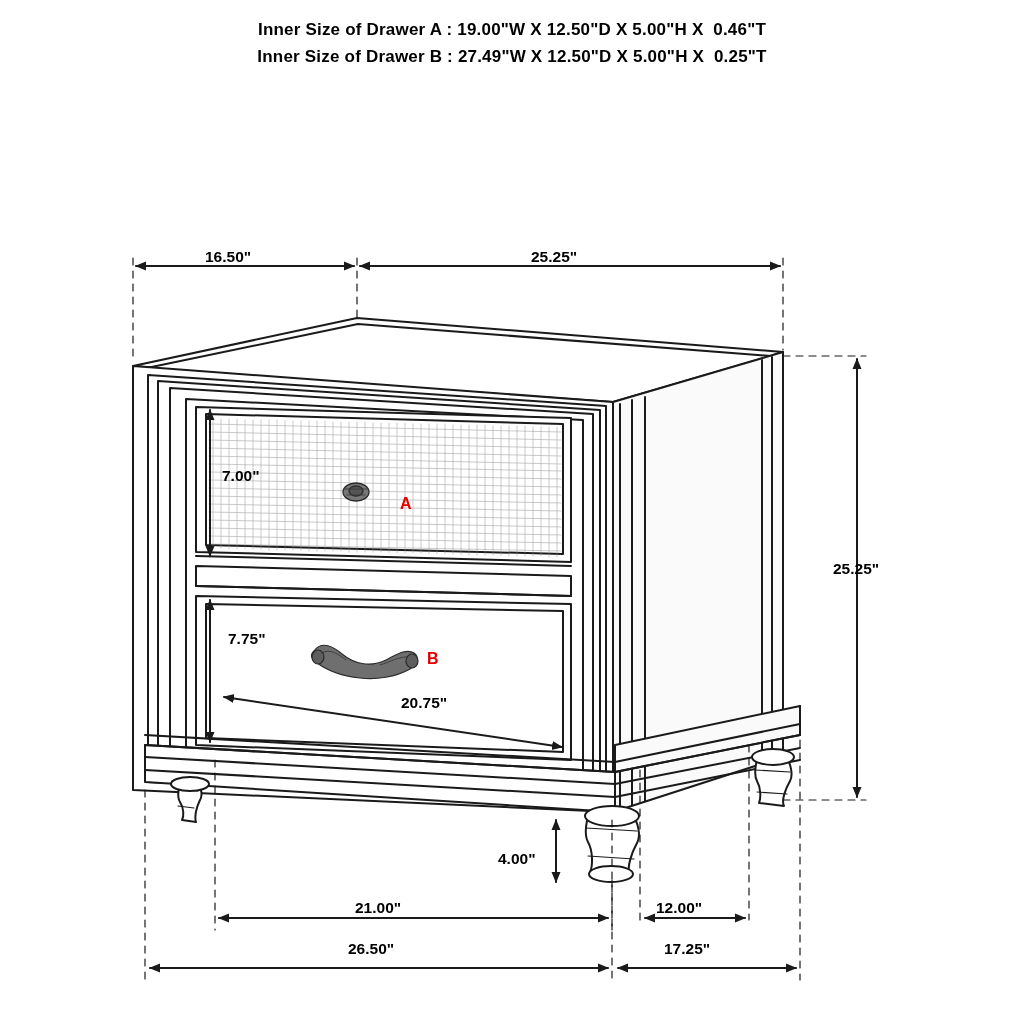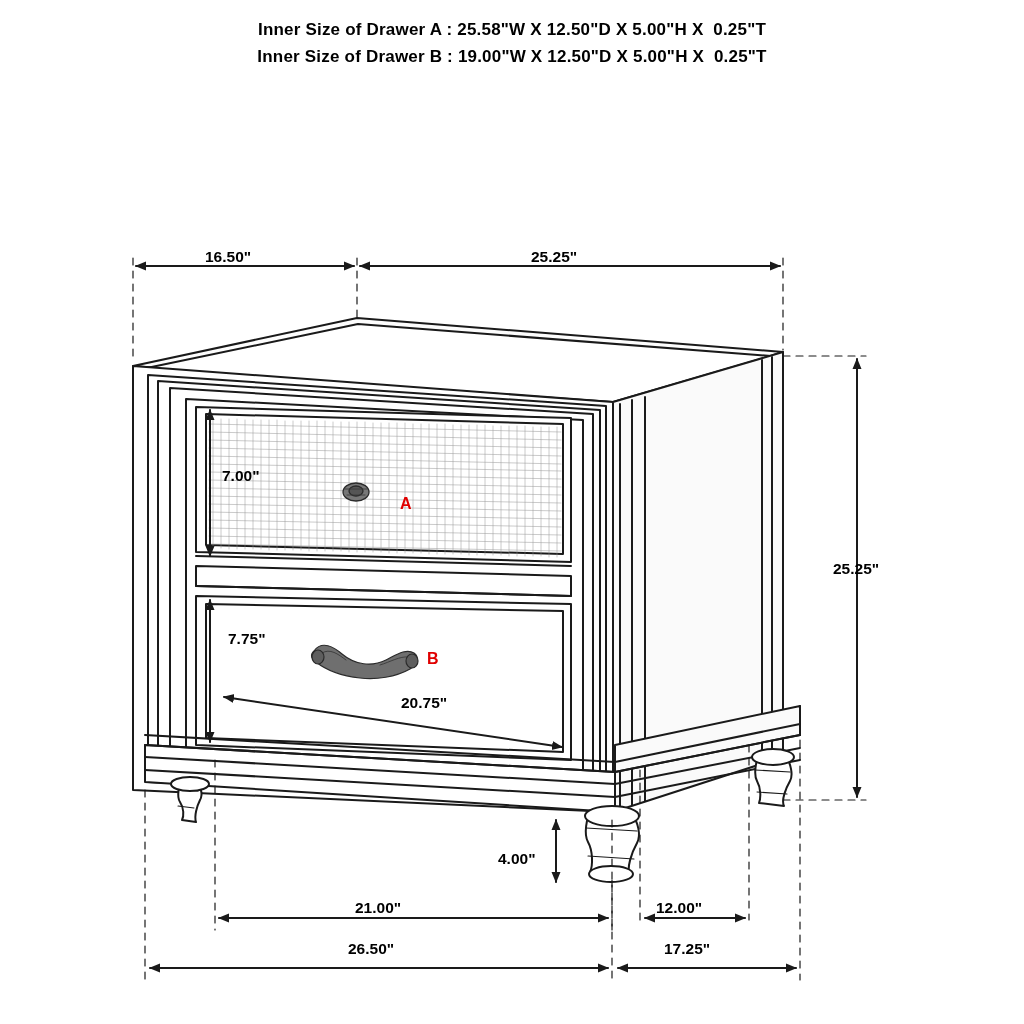--- a/index.html
+++ b/index.html
@@ -52,22 +52,22 @@
     left: 0; top: 0;
     width: 1024px;
     height: 1024px;
   }
 </style>
 </head>
 <body>
 
 <div id="stage">
 
-  <div class="hdr" id="hdr1">Inner Size of Drawer A : 25.58"W X 12.50"D X 5.00"H X  0.25"T</div>
-  <div class="hdr" id="hdr2">Inner Size of Drawer B : 19.00"W X 12.50"D X 5.00"H X  0.25"T</div>
+  <div class="hdr" id="hdr1">Inner Size of Drawer A : 19.00"W X 12.50"D X 5.00"H X  0.46"T</div>
+  <div class="hdr" id="hdr2">Inner Size of Drawer B : 27.49"W X 12.50"D X 5.00"H X  0.25"T</div>
 
   <svg id="art" viewBox="0 0 1024 1024">
     <g fill="none" stroke="#1a1a1a" stroke-width="2" stroke-linejoin="round" stroke-linecap="round">
 
       <path d="M133 366 L357 318 L783 352 L616 405 Z" fill="#fdfdfd"></path>
       <path d="M142 369 L358 324 L771 356 L613 402 Z" fill="#ffffff"></path>
 
       <path d="M133 366 L133 790 L613 812 L613 402 Z" fill="#ffffff"></path>
 
       <path d="M613 402 L783 352 L783 757 L613 812 Z" fill="#fafafa"></path>

